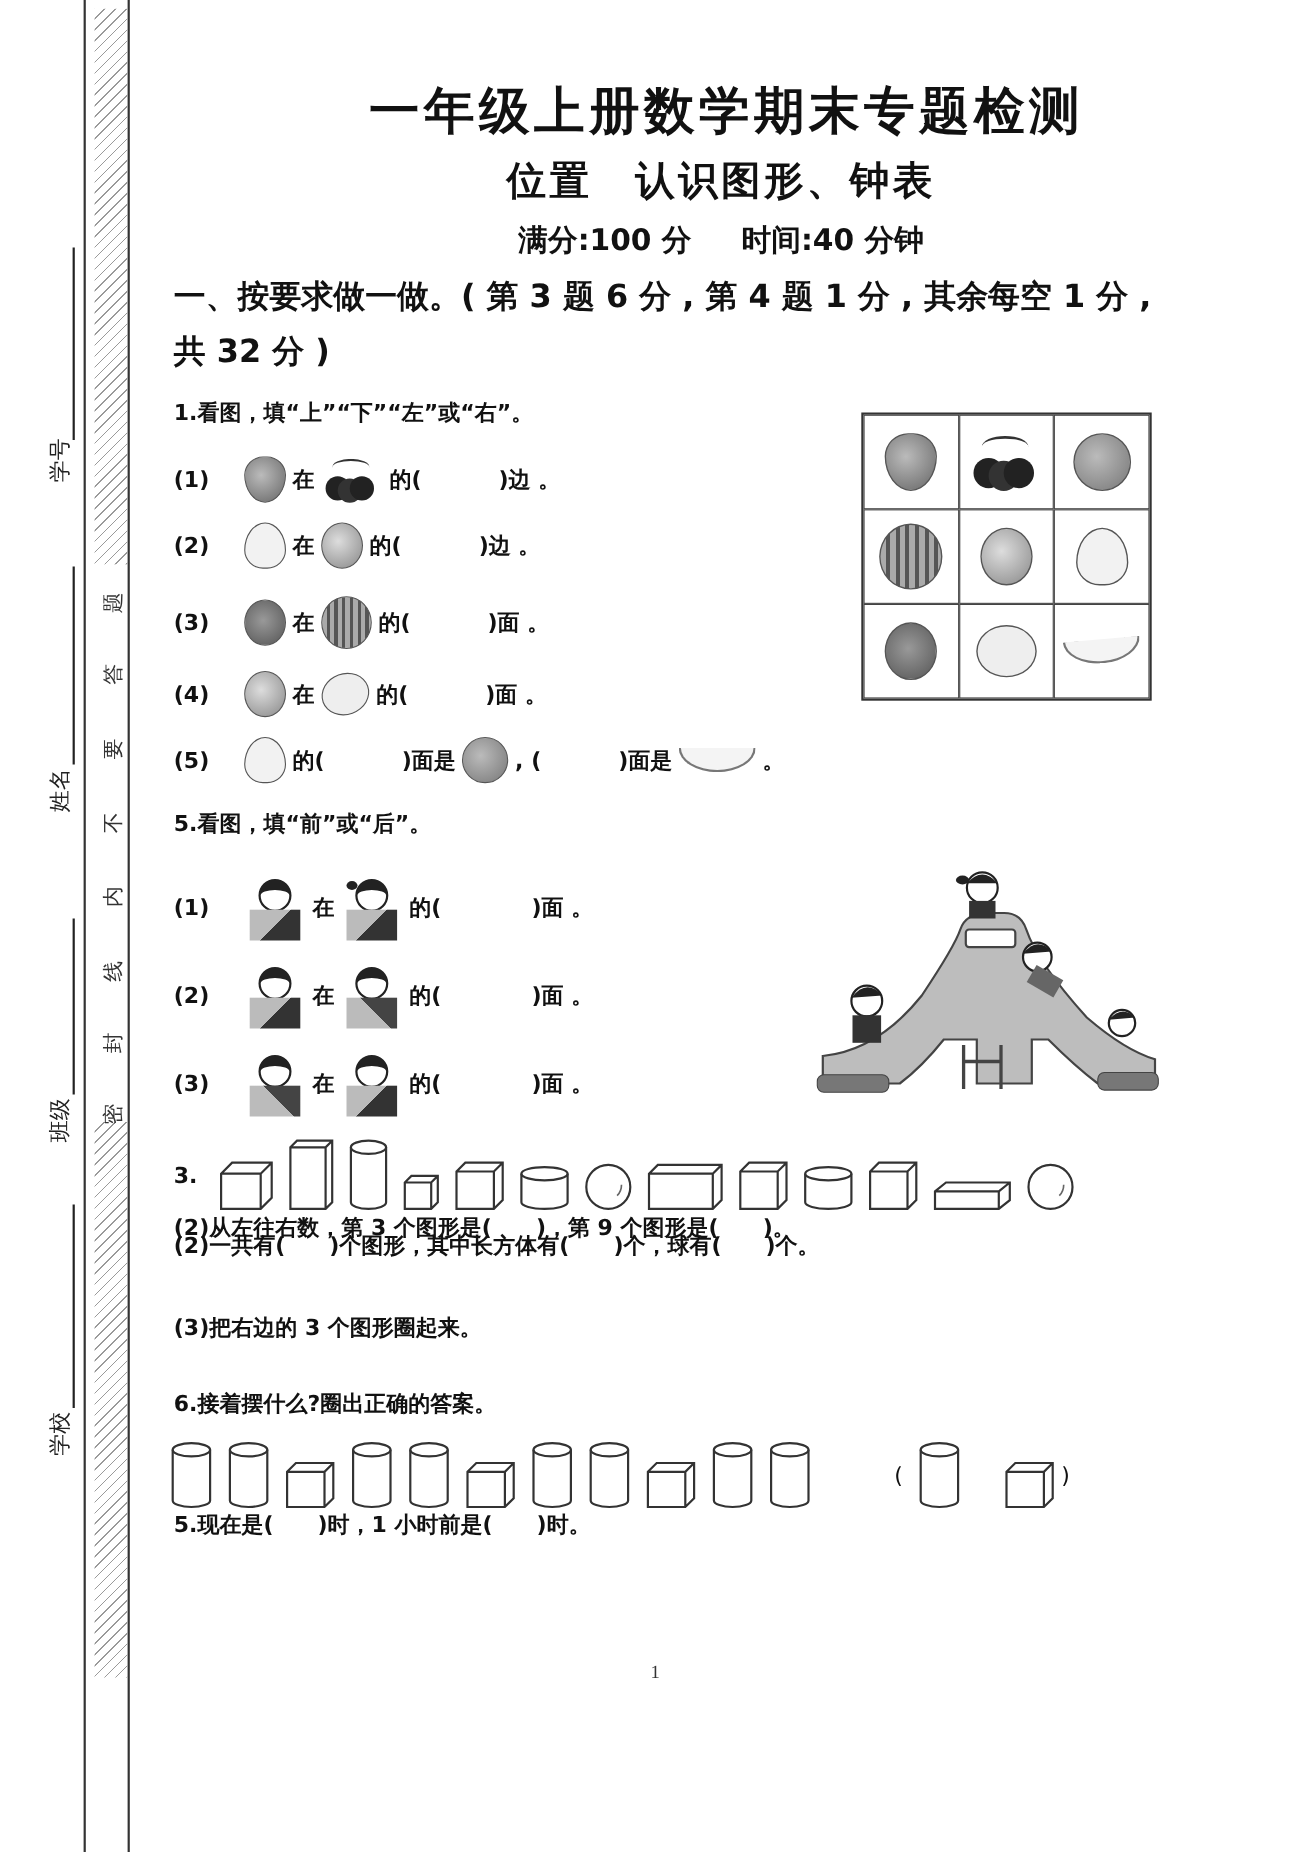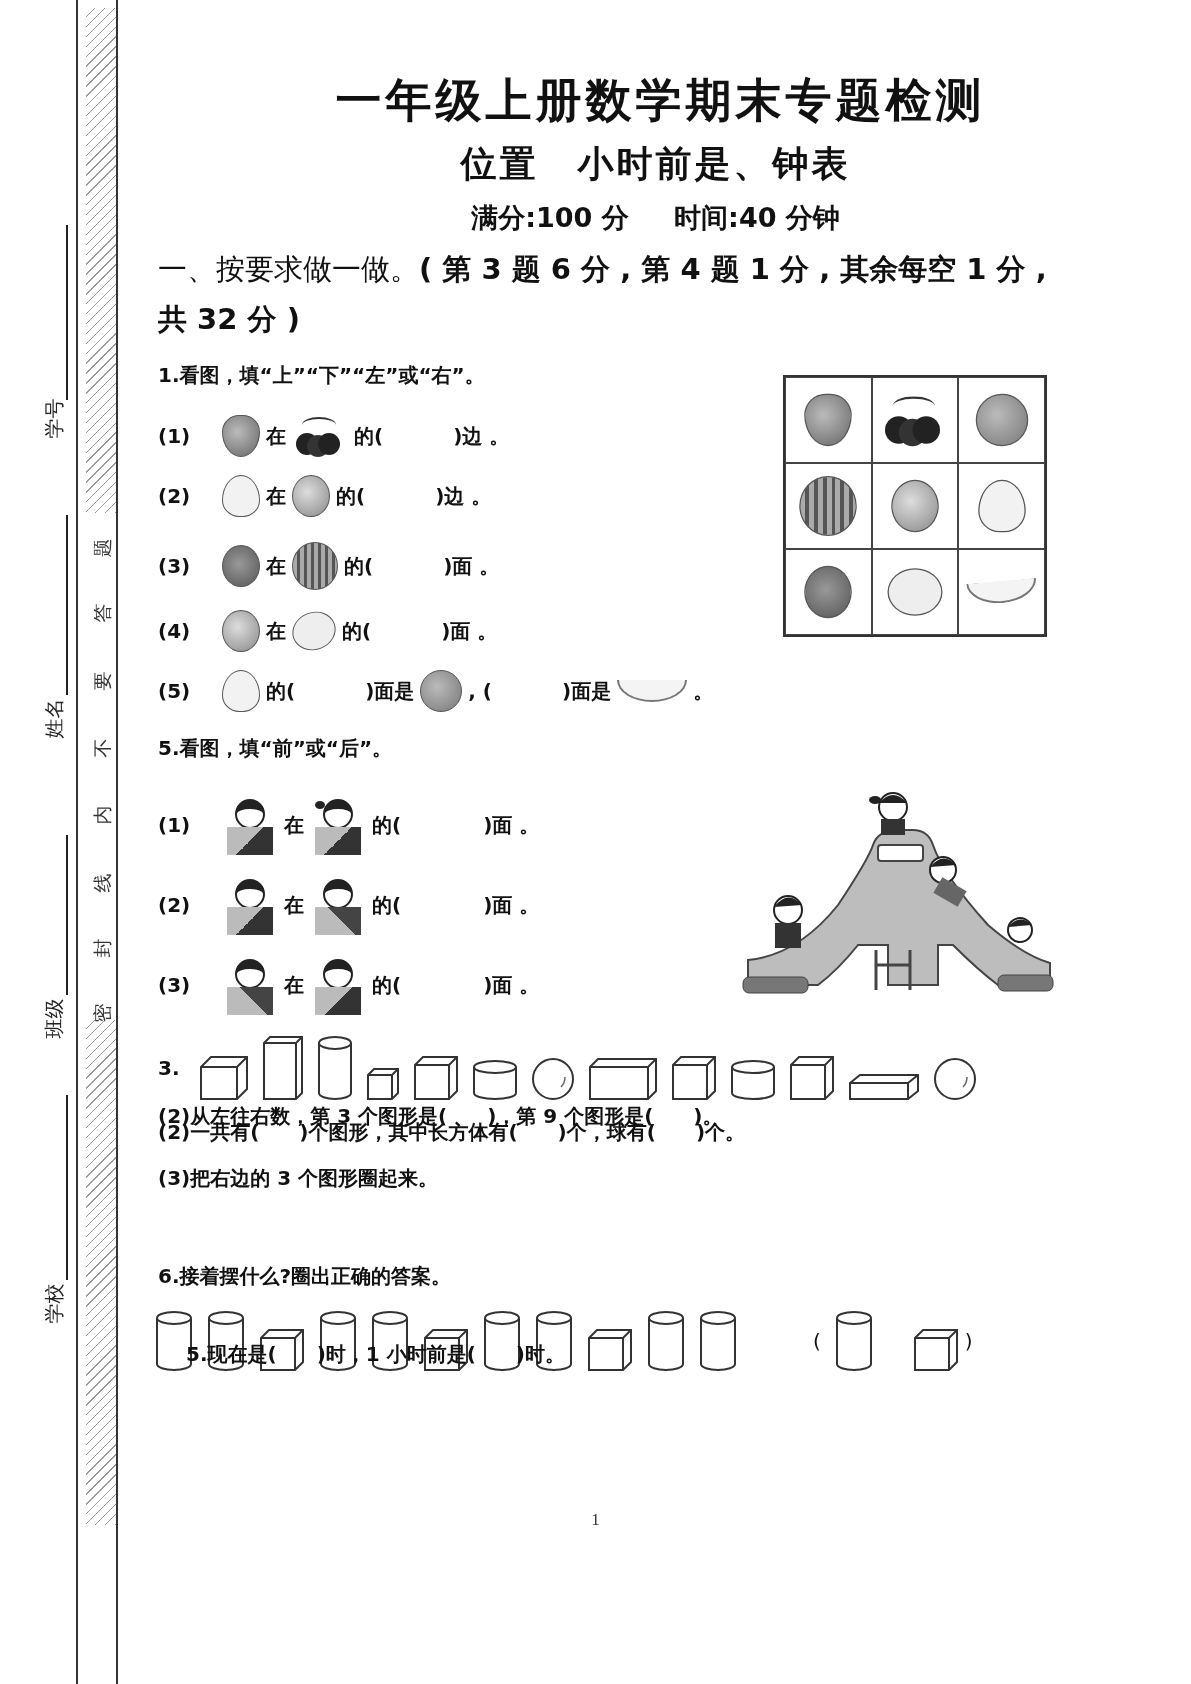--- a/index.html
+++ b/index.html
@@ -18,21 +18,21 @@
 
   
   .title { position:absolute; left:0; width:1191px; text-align:center; font-weight:bold; }
   .t1 { top:70px; font-size:46px; letter-spacing:4px; padding-left:130px; }
   .t2 { top:140px; font-size:36px; letter-spacing:3px; padding-left:120px; }
   .t3 { top:200px; font-size:27px; padding-left:120px; font-weight:bold; }
   .t3 span { margin:0 18px; }
 
   .line { position:absolute; left:158px; font-size:20px; font-weight:bold; white-space:nowrap; line-height:1; }
   .sec-head { font-size:29px; }
-  .sec-head .bold { font-weight:400; }
+  .sec-head .bold { font-weight:700; }
   .sec-head .norm { font-weight:bold; }
 
   .q-row { display:flex; align-items:center; gap:4px; }
   .q-num { width:58px; }
   .blank { display:inline-block; width:62px; }
   .blank-l { display:inline-block; width:74px; }
 
   
   .fruit { display:inline-block; width:38px; height:42px; border-radius:50%; border:1.5px solid #555; vertical-align:middle; margin:0 2px; position:relative; }
   .strawberry { background:radial-gradient(circle at 40% 40%, #bbb, #666); border-radius:45% 45% 50% 50%/40% 40% 60% 60%; }
@@ -97,21 +97,21 @@
   <div class="field-line" style="top:515px;height:180px;"></div>
 
   <div class="field-label" style="left:34px;top:1005px;">班级</div>
   <div class="field-line" style="top:835px;height:160px;"></div>
 
   <div class="field-label" style="left:34px;top:1290px;">学校</div>
   <div class="field-line" style="top:1095px;height:185px;"></div>
 </div>
 
 <div class="title t1">一年级上册数学期末专题检测</div>
-<div class="title t2">位置　小时前是、钟表</div>
+<div class="title t2">位置　认识图形、钟表</div>
 <div class="title t3">
   <span>满分:100 分</span>
   <span>时间:40 分钟</span>
 </div>
 
 <div class="line sec-head" style="top:255px;">
   <span class="bold">一、按要求做一做。</span><span class="norm">( 第 3 题 6 分 , 第 4 题 1 分 , 其余每空 1 分 ,</span>
 </div>
 <div class="line sec-head" style="top:305px;">共 32 分 )</div>
 
@@ -326,21 +326,21 @@
       <path d="M2 10 L12 2 L70 2 L70 18 L60 26 L2 26 Z M2 10 L60 10 L70 2 M60 10 L60 26" fill="none" stroke="#333" stroke-width="2"></path>
     </svg>
   <svg width="44" height="44" viewBox="0 0 44 44">
       <circle cx="22" cy="22" r="20" fill="none" stroke="#333" stroke-width="2"></circle>
       <path d="M30 30 Q34 26 34 20" fill="none" stroke="#666" stroke-width="1.5"></path>
     </svg>
 </div>
 
 <div class="line" style="top:1122px;">(2)一共有(　　)个图形，其中长方体有(　　)个，球有(　　)个。</div>
 <div class="line" style="top:1106px;">(2)从左往右数，第 3 个图形是(　　)，第 9 个图形是(　　)。</div>
-<div class="line" style="top:1168px;">(3)把右边的 3 个图形圈起来。</div>
+<div class="line" style="top:1197px;">(3)把右边的 3 个图形圈起来。</div>
 
 <div class="line" style="top:1266px;">6.接着摆什么?圈出正确的答案。</div>
 
 <div class="line shapes" style="top:1310px;left:155px;gap:14px;">
   <svg width="38" height="62" viewBox="0 0 38 62">
       <ellipse cx="19" cy="8" rx="17" ry="6" fill="none" stroke="#333" stroke-width="2"></ellipse>
       <path d="M2 8 L2 54 A17 6 0 0 0 36 54 L36 8" fill="none" stroke="#333" stroke-width="2"></path>
     </svg>
   <svg width="38" height="62" viewBox="0 0 38 62">
       <ellipse cx="19" cy="8" rx="17" ry="6" fill="none" stroke="#333" stroke-width="2"></ellipse>
@@ -384,15 +384,15 @@
   <svg width="38" height="62" viewBox="0 0 38 62">
       <ellipse cx="19" cy="8" rx="17" ry="6" fill="none" stroke="#333" stroke-width="2"></ellipse>
       <path d="M2 8 L2 54 A17 6 0 0 0 36 54 L36 8" fill="none" stroke="#333" stroke-width="2"></path>
     </svg>
   <svg width="46" height="44" viewBox="0 0 46 44" style="margin-left:26px;">
       <path d="M2 10 L10 2 L44 2 L44 34 L36 42 L2 42 Z M2 10 L36 10 L44 2 M36 10 L36 42" fill="none" stroke="#333" stroke-width="2"></path>
     </svg>
   <span style="align-self:center;font-weight:normal;margin-left:-8px;">)</span>
 </div>
 
-<div class="line" style="top:1344px;margin-left:28px;">5.现在是(　　)时，1 小时前是(　　)时。</div>
+<div class="line" style="top:1376px;">5.现在是(　　)时，1 小时前是(　　)时。</div>
 
 <div class="page-num">1</div>
 
 </body></html>

